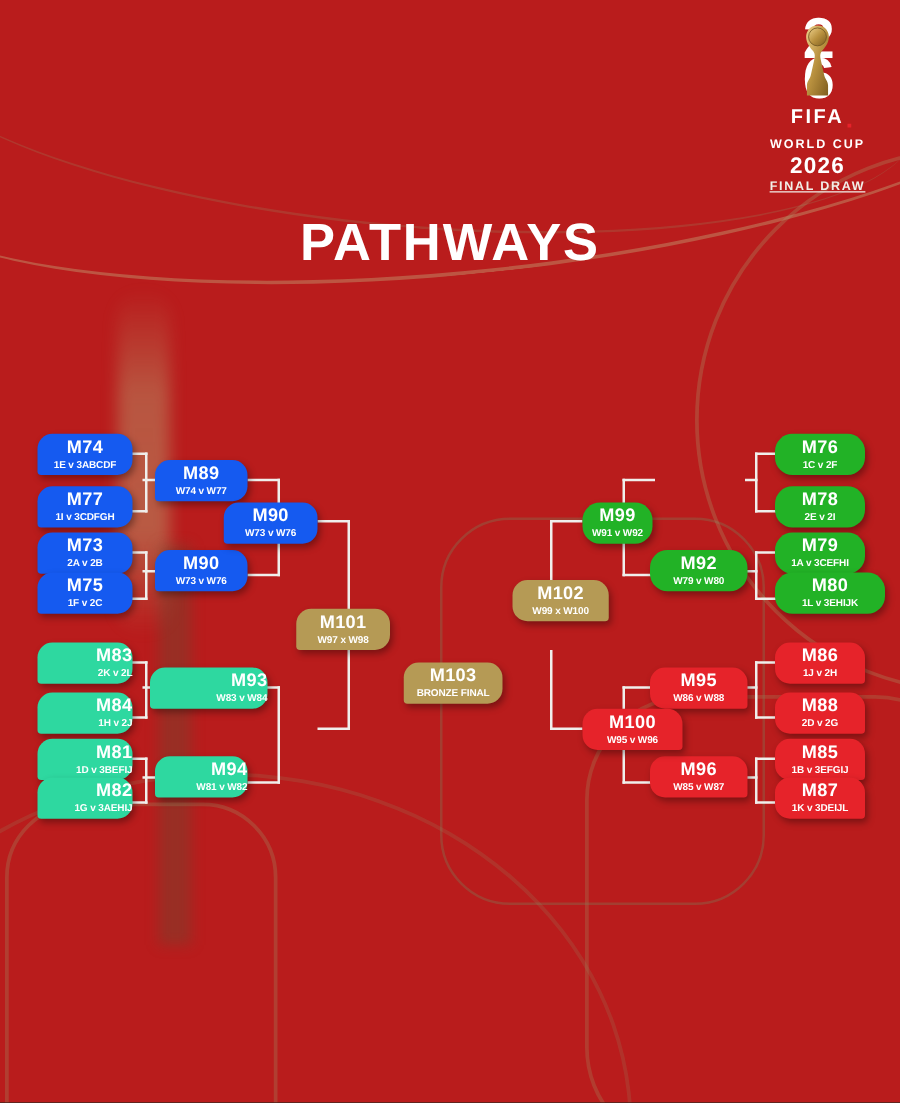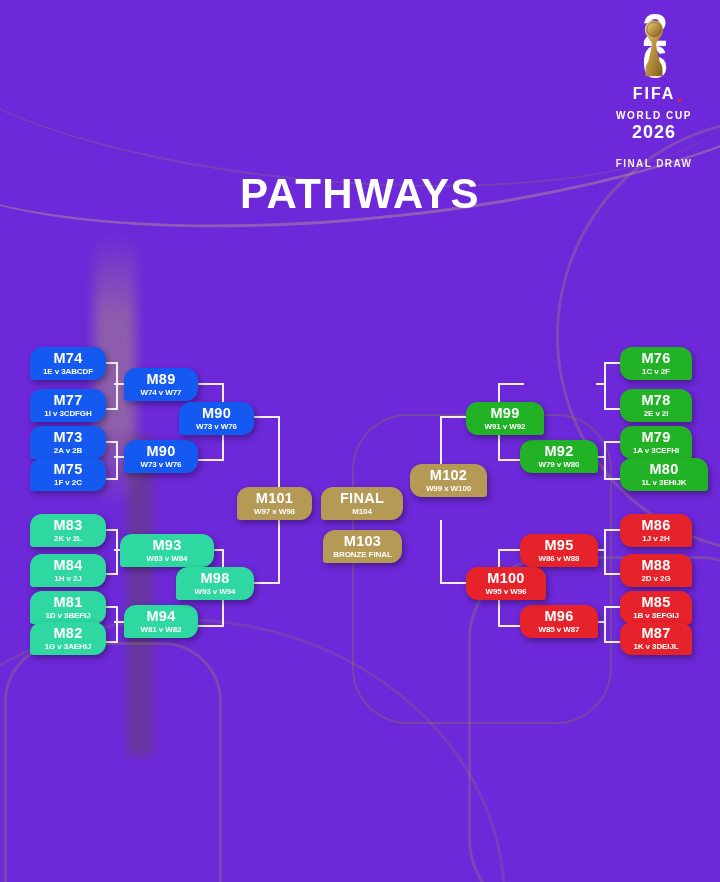--- a/index.html
+++ b/index.html
@@ -2,21 +2,21 @@
 <html style="--c-blue: #155af0; --c-green: #22b226; --c-mint: #2ed8a0; --c-red: #e6232a; --c-gold: #b59a55; --c-line: #f0efec; --c-bg: #2b2720; --c-text: #ffffff;"><head>
 <meta charset="utf-8">
 <style>
   html,body{margin:0;padding:0;background:#1d1a15;}
   #page{
     position:relative;width:720px;height:882px;overflow:hidden;
     font-family:"Liberation Sans",sans-serif;
     background:
       radial-gradient(ellipse 620px 480px at 46% 44%, #35norm 0%, transparent 100%),
       radial-gradient(ellipse 700px 560px at 50% 42%, #332e25 0%, #2b2720 55%, #211e18 100%);
-    background-color:#6d28d9;
+    background-color:#b91c1c;
   }
   
   .deco{position:absolute;z-index:0;pointer-events:none;}
   .d-swoosh1{left:-120px;top:-214px;width:980px;height:430px;
     border-bottom:3px solid rgba(198,180,130,.38);
     border-radius:0 0 100% 100% / 0 0 62% 62%;transform:rotate(-6deg);}
   .d-swoosh2{left:-80px;top:-150px;width:820px;height:330px;
     border-bottom:2px solid rgba(150,135,95,.26);
     border-radius:0 0 100% 100% / 0 0 70% 70%;transform:rotate(5deg);}
   .d-band{left:94px;top:232px;width:42px;height:276px;border-radius:22px;
@@ -36,33 +36,33 @@
   
   .logo{position:absolute;top:12px;right:22px;width:88px;z-index:4;text-align:center;color:#fff;}
   .logo .digits{position:relative;line-height:.8;font-weight:bold;}
   .logo .digit{font-size:46px;display:block;letter-spacing:-2px;}
   .logo .digit.bottom{margin-top:-5px;}
   .logo .trophy{position:absolute;left:50%;top:6px;transform:translateX(-50%);z-index:5;}
   .logo .fifa{font-size:16px;font-weight:bold;letter-spacing:2px;margin-top:4px;position:relative;display:inline-block;}
   .logo .tm-dot{position:absolute;right:-6px;bottom:1px;width:3px;height:3px;background:#e6232a;}
   .logo .wc{font-size:10px;font-weight:bold;letter-spacing:1.6px;margin-top:7px;}
   .logo .yr{font-size:18px;font-weight:bold;letter-spacing:1px;margin-top:1px;}
-  .logo .fd{font-size:10px;font-weight:bold;letter-spacing:1.4px;margin-top:15px;color:#f2efe9;}
+  .logo .fd{font-size:10px;font-weight:bold;letter-spacing:1.4px;margin-top:1px;color:#f2efe9;text-decoration:underline;}
 
   
   .match{position:absolute;height:33px;z-index:2;display:flex;flex-direction:column;
     align-items:center;justify-content:center;color:#fff;
     box-shadow:2px 3px 6px rgba(0,0,0,.35);}
   .match .mcode{font-size:14.5px;font-weight:bold;letter-spacing:.3px;line-height:1;}
   .match .mteams{font-size:8px;font-weight:bold;letter-spacing:-.1px;line-height:1;margin-top:2px;white-space:nowrap;}
   .tail-l{border-radius:12px 12px 12px 3px;}
   .tail-r{border-radius:12px 12px 3px 12px;}
   .c-blue{background:var(--c-blue);}
-  .c-mint{background:var(--c-mint);}
-  .c-green{background:var(--c-green);}
+  .c-mint{background:var(--c-mint);align-items:flex-end;}
+  .c-green{background:var(--c-green);border-radius:14px;}
   .c-red{background:var(--c-red);}
   .c-gold{background:var(--c-gold);}
 
   
   .ln{position:absolute;z-index:1;}
   .br-r{border-top:2px solid var(--c-line);border-right:2px solid var(--c-line);border-bottom:2px solid var(--c-line);}
   .br-l{border-top:2px solid var(--c-line);border-left:2px solid var(--c-line);border-bottom:2px solid var(--c-line);}
   .seg{background:var(--c-line);}
 </style>
 </head>
@@ -186,33 +186,25 @@
     <div class="mteams">1G v 3AEHIJ</div>
   </div>
   <div class="match c-mint tail-l" style="left:120px;top:534px;width:94px">
     <div class="mcode">M93</div>
     <div class="mteams">W83 v W84</div>
   </div>
   <div class="match c-mint tail-l" style="left:124px;top:605px;width:74px">
     <div class="mcode">M94</div>
     <div class="mteams">W81 v W82</div>
   </div>
-  <div class="match c-mint tail-l" style="left:176px;top:567px;width:78px">
-    <div class="mcode">M98</div>
-    <div class="mteams">W93 v W94</div>
-  </div>
 
   <div class="match c-gold tail-l" style="left:237px;top:487px;width:75px">
     <div class="mcode">M101</div>
     <div class="mteams">W97 x W98</div>
   </div>
-  <div class="match c-gold tail-l" style="left:321px;top:487px;width:82px">
-    <div class="mcode">FINAL</div>
-    <div class="mteams">M104</div>
-  </div>
   <div class="match c-gold tail-r" style="left:410px;top:464px;width:77px">
     <div class="mcode">M102</div>
     <div class="mteams">W99 x W100</div>
   </div>
   <div class="match c-gold tail-l" style="left:323px;top:530px;width:79px">
     <div class="mcode">M103</div>
     <div class="mteams">BRONZE FINAL</div>
   </div>
 
   <div class="match c-green tail-r" style="left:620px;top:347px;width:72px">
@@ -228,21 +220,21 @@
     <div class="mteams">1A v 3CEFHI</div>
   </div>
   <div class="match c-green tail-r" style="left:620px;top:458px;width:88px">
     <div class="mcode">M80</div>
     <div class="mteams">1L v 3EHIJK</div>
   </div>
   <div class="match c-green tail-r" style="left:520px;top:440px;width:78px">
     <div class="mcode">M92</div>
     <div class="mteams">W79 v W80</div>
   </div>
-  <div class="match c-green tail-r" style="left:466px;top:402px;width:78px">
+  <div class="match c-green tail-r" style="left:466px;top:402px;width:56px">
     <div class="mcode">M99</div>
     <div class="mteams">W91 v W92</div>
   </div>
 
   <div class="match c-red tail-r" style="left:620px;top:514px;width:72px">
     <div class="mcode">M86</div>
     <div class="mteams">1J v 2H</div>
   </div>
   <div class="match c-red tail-r" style="left:620px;top:554px;width:72px">
     <div class="mcode">M88</div>

